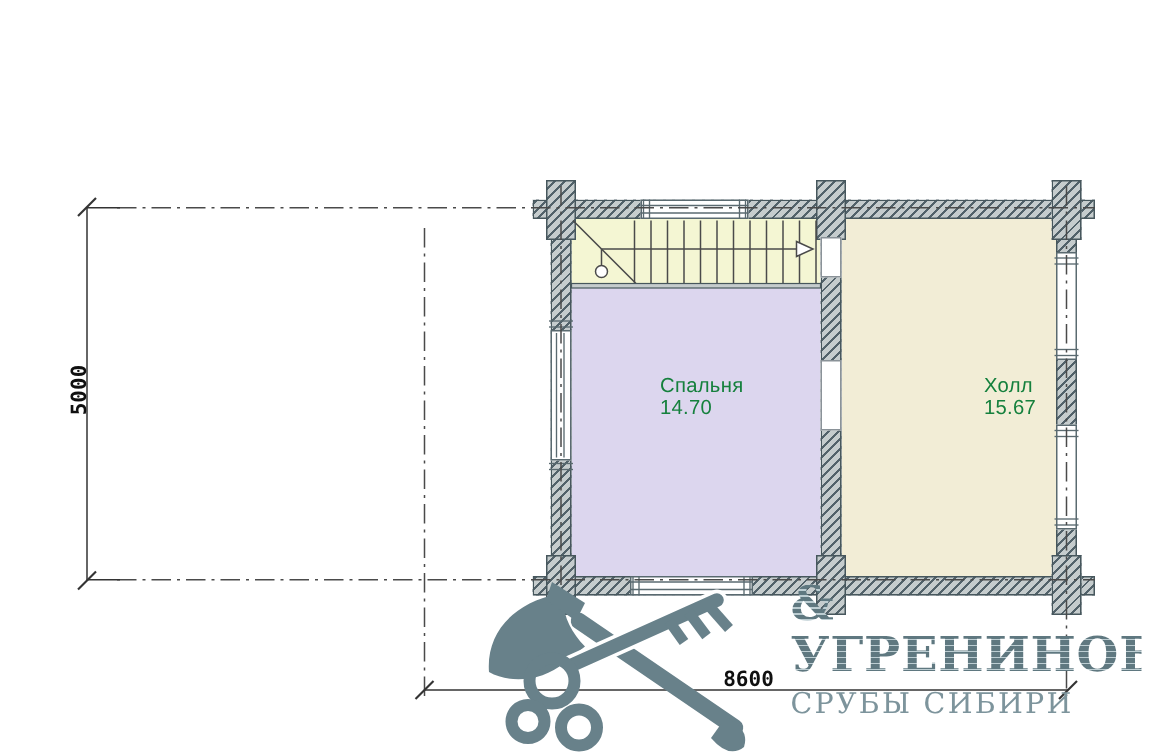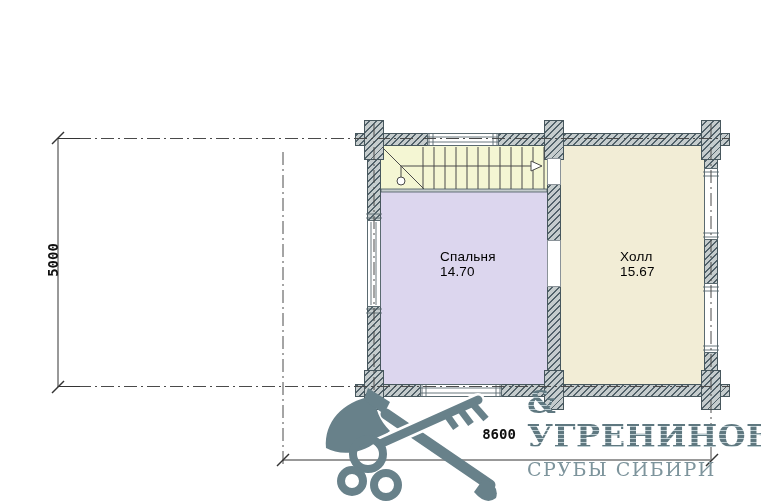--- a/index.html
+++ b/index.html
@@ -10,21 +10,21 @@
   
   .wall,.post{position:absolute;z-index:2;
     background:repeating-linear-gradient(-45deg,#52626a 0 1.4px,#c5cccd 1.4px 4.6px);
     box-shadow:inset 0 0 0 1px #47575d;}
   .post{z-index:3;}
   
   .window{position:absolute;z-index:4;background:#ffffff;border:1px solid #5a6a70;box-sizing:border-box;}
   .opening{position:absolute;z-index:4;background:#ffffff;border:1px solid #8a9298;box-sizing:border-box;}
   svg.overlay{position:absolute;left:0;top:0;z-index:5;}
   
-  .room-label{position:absolute;z-index:6;font-size:13.5px;line-height:15px;color:#000000;
+  .room-label{position:absolute;z-index:6;font-size:13.5px;line-height:15px;color:#15803d;
     text-align:left;letter-spacing:0.2px;}
   
   .dim-text{position:absolute;z-index:6;font-family:"DejaVu Sans Mono",monospace;font-weight:bold;
     font-size:14px;color:#101010;text-align:center;}
   .dim-v{transform:rotate(-90deg);transform-origin:center center;}
   
   .logo-icon{position:absolute;z-index:7;}
   .logo-text{position:absolute;z-index:7;left:527px;top:386px;width:234px;
     font-family:"DejaVu Serif","Liberation Serif",serif;}
   .logo-row1{display:flex;justify-content:space-between;align-items:baseline;
@@ -137,27 +137,27 @@
       <line x1="283" y1="460" x2="712" y2="460"></line>
       <line x1="277" y1="466" x2="289" y2="454" stroke-width="1.4"></line>
       <line x1="706" y1="466" x2="718" y2="454" stroke-width="1.4"></line>
     </g>
   </svg>
 
   <div class="room-label" style="left:440px;top:249px;">
     <div>Спальня</div>
     <div>14.70</div>
   </div>
-  <div class="room-label" style="left:620px;top:249px;">
+  <div class="room-label" style="left:656px;top:249px;">
     <div>Холл</div>
     <div>15.67</div>
   </div>
 
   <div class="dim-text dim-v" style="left:23px;top:252px;width:60px;height:16px;">5000</div>
-  <div class="dim-text" style="left:469px;top:426px;width:60px;height:16px;">8600</div>
+  <div class="dim-text" style="left:469px;top:445px;width:60px;height:16px;">8600</div>
 
   <svg class="logo-icon" style="left:298px;top:386px;" width="224" height="116" viewBox="0 0 224 116">
     <g fill="#68818a" stroke="none">
 
       <path d="M74,10 C44,16 26,36 28,62 C42,70 64,68 78,56 L92,45 C82,35 76,22 78,10 Z"></path>
       <path d="M70,2 L92,16 L86,28 L66,14 Z"></path>
     </g>
 
     <line x1="88" y1="28" x2="192" y2="99" stroke="#68818a" stroke-width="11" stroke-linecap="round"></line>
     <path d="M186,92 q16,8 12,20 q-10,8 -22,-6 Z" fill="#68818a"></path>

